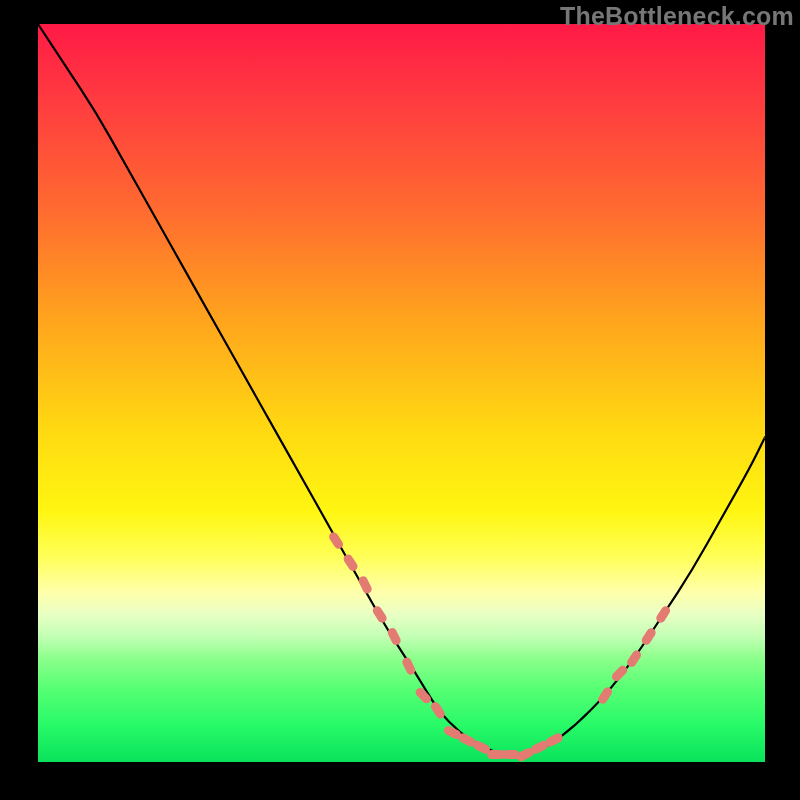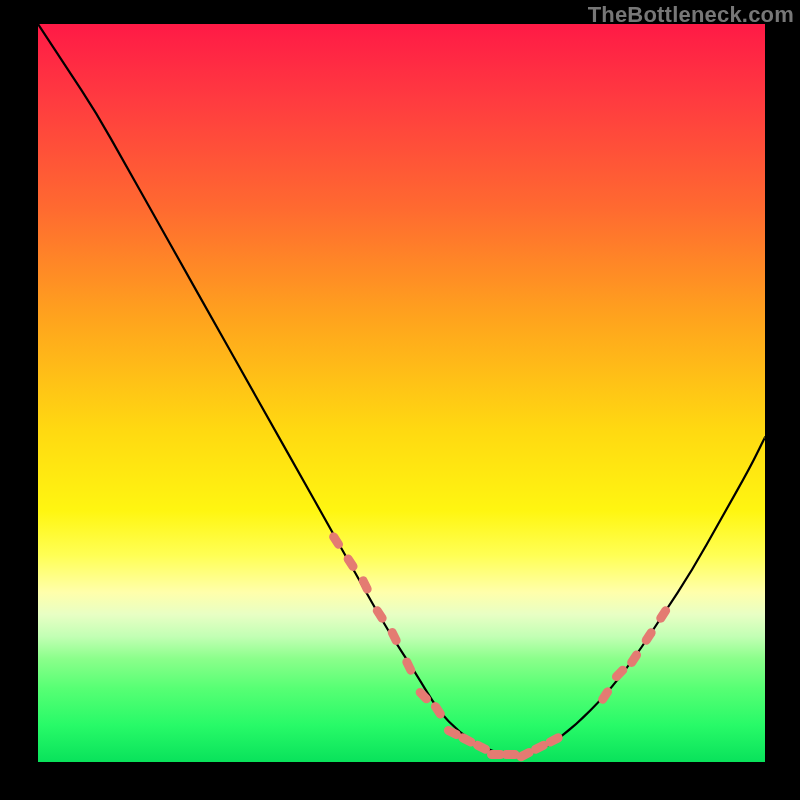--- a/index.html
+++ b/index.html
@@ -40,21 +40,21 @@
       #8bff8b 86%,
       #57ff74 90%,
       #28fa68 95%,
       #09e25b 100%
     );
   }
   .watermark {
     position: absolute;
     top: 2px;
     right: 6px;
-    font-size: 22px;
+    font-size: 25px;
     font-weight: 600;
     color: #777;
     letter-spacing: 0.2px;
     user-select: none;
   }
   svg.curve {
     position: absolute;
     left: 0;
     top: 0;
     width: 727px;

